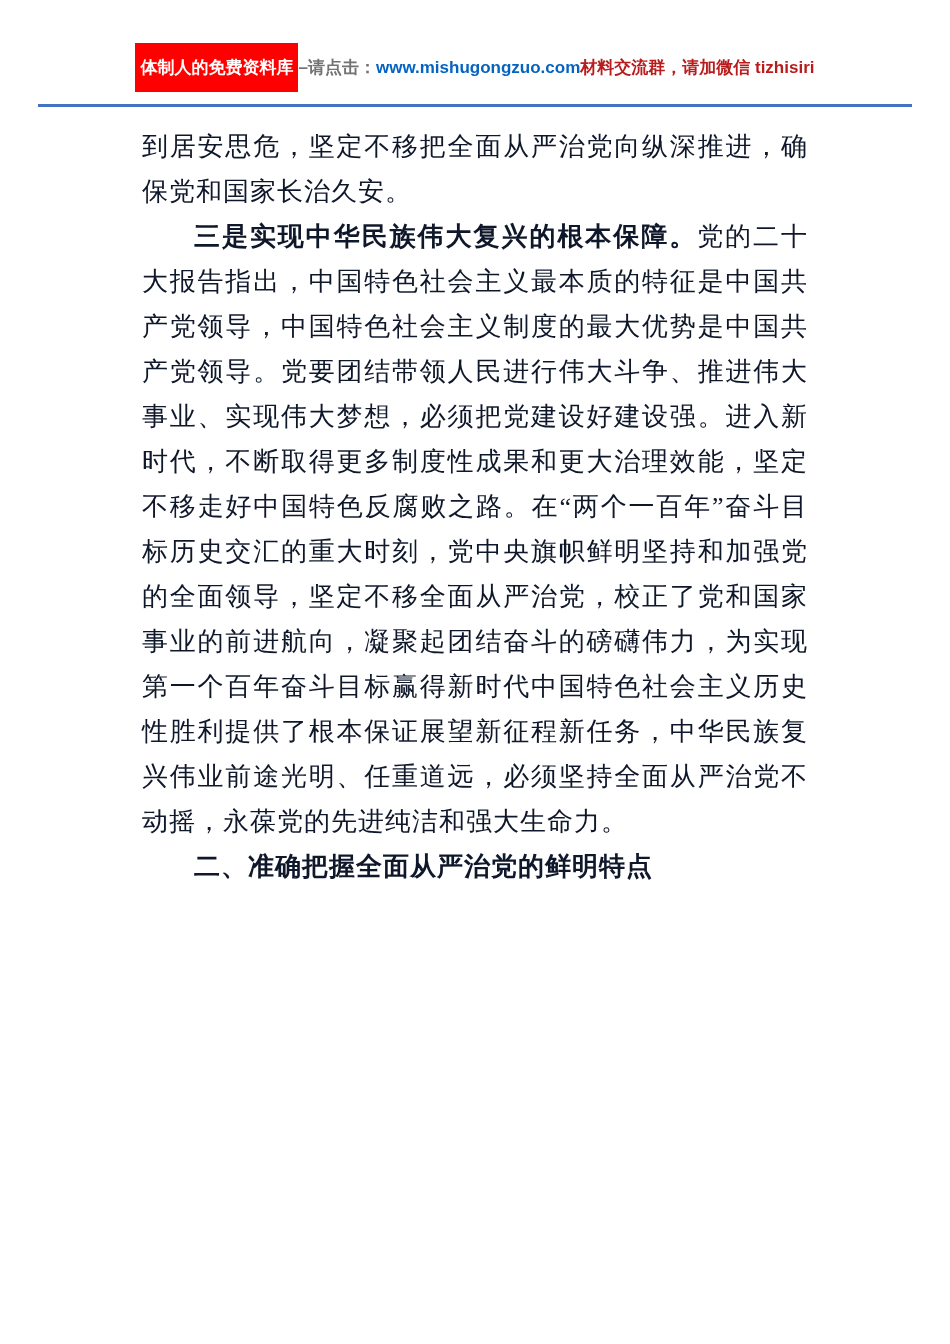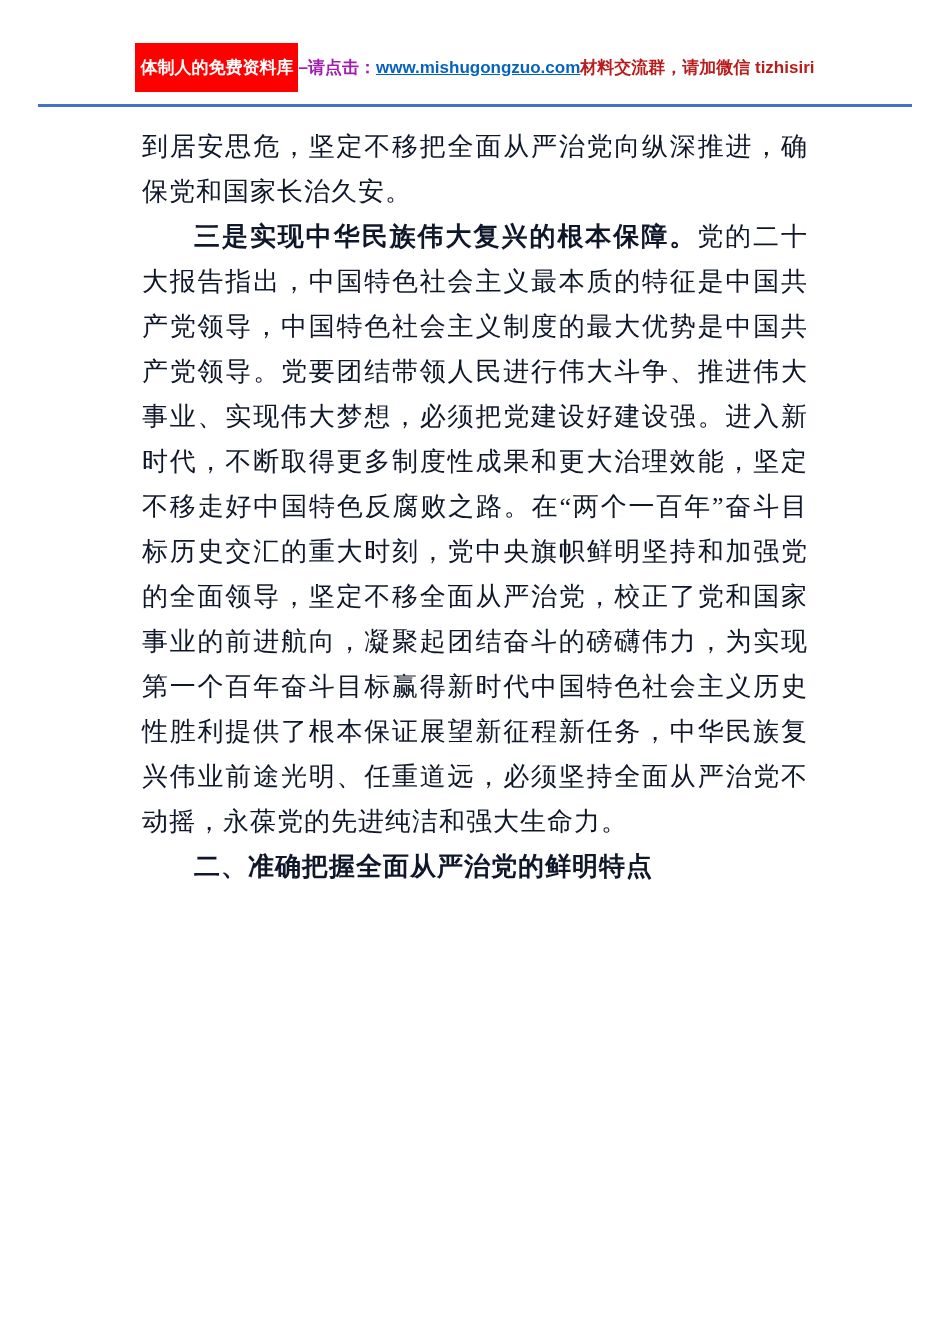--- a/index.html
+++ b/index.html
@@ -25,25 +25,24 @@
     font-size: 17px;
     font-weight: bold;
     white-space: nowrap;
   }
   .header .badge {
     background: #ff0000;
     color: #ffffff;
     padding: 15px 5px;
   }
   .header .click {
-    color: #a21caf;
+    color: #737373;
   }
   .header .link {
     color: #0563c1;
-    text-decoration: underline;
     cursor: pointer;
   }
   .header .suffix {
     color: #b91c1c;
   }
   .divider {
     position: absolute;
     top: 104px;
     left: 38px;
     width: 874px;

